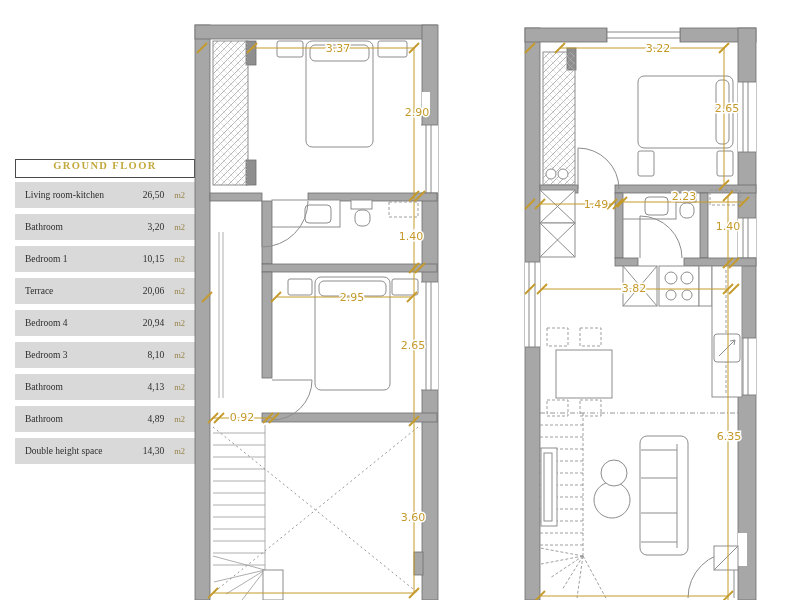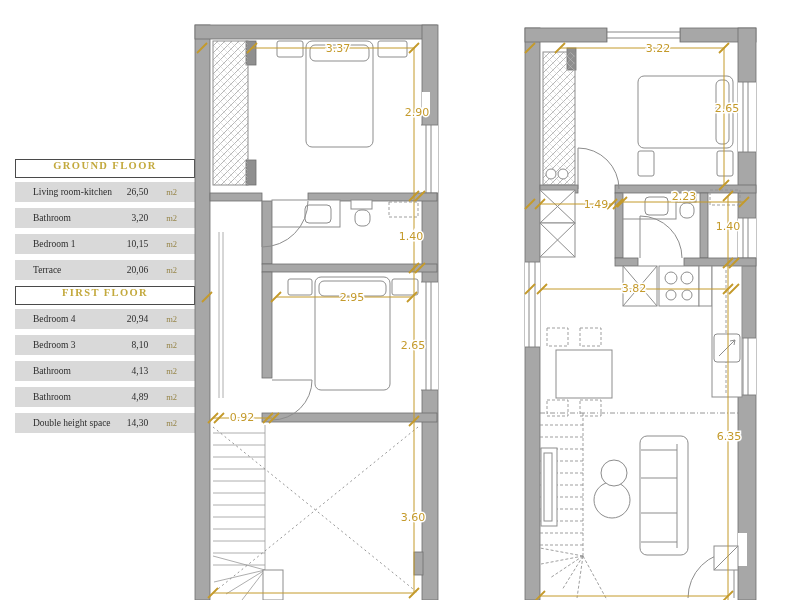--- a/index.html
+++ b/index.html
@@ -5,25 +5,25 @@
   html,body{margin:0;padding:0;background:#fff;}
   .canvas{position:relative;width:800px;height:600px;background:#ffffff;overflow:hidden;
           font-family:"Liberation Sans",sans-serif;}
   .plan-svg{position:absolute;left:0;top:0;}
 
   
   .legend{position:absolute;left:15px;top:159px;width:180px;font-family:"Liberation Serif",serif;}
   .lg-header{height:17px;border:1.5px solid #4a4a4a;background:#fff;display:flex;
              justify-content:center;color:#c3a93d;font-weight:bold;font-size:10.5px;
              letter-spacing:1.4px;margin-bottom:4px;}
-  .lg-row{height:20px;background:#d9d9d9;display:flex;justify-content:space-between;align-items:center;
-          padding:0 18px;margin-bottom:6px;font-size:9.5px;color:#2d2d2d;}
+  .lg-row{height:26px;background:#d9d9d9;display:flex;justify-content:space-between;align-items:center;
+          padding:0 10px;margin-bottom:6px;font-size:9.5px;color:#2d2d2d;}
   .lg-label{white-space:nowrap;}
   .lg-value{white-space:nowrap;color:#2d2d2d;}
-  .lg-unit{color:#97864a;font-size:8.5px;margin-left:18px;}
+  .lg-unit{color:#97864a;font-size:8.5px;margin-left:10px;}
 
   
   .wall{fill:#a7a7a7;stroke:#6e6e6e;stroke-width:.8;}
   .wall-dark{fill:#8f8f8f;stroke:#6e6e6e;stroke-width:.8;}
   .win{fill:#ffffff;stroke:none;}
   .winline{stroke:#7a7a7a;stroke-width:.9;fill:none;}
   .furn{fill:#ffffff;stroke:#8d8d8d;stroke-width:1;}
   .furnline{stroke:#8d8d8d;stroke-width:1;fill:none;}
   .thin{stroke:#999;stroke-width:.8;fill:none;}
   .dashf{fill:none;stroke:#949494;stroke-width:.9;stroke-dasharray:3 2;}
@@ -53,23 +53,20 @@
     </div>
     <div class="lg-row">
       <span class="lg-label">Bedroom 1</span>
       <span class="lg-value"><span>10,15</span><span class="lg-unit">m2</span></span>
     </div>
     <div class="lg-row">
       <span class="lg-label">Terrace</span>
       <span class="lg-value"><span>20,06</span><span class="lg-unit">m2</span></span>
     </div>
 
-    <div class="lg-header">
-      <span>FIRST FLOOR</span>
-    </div>
     <div class="lg-row">
       <span class="lg-label">Bedroom 4</span>
       <span class="lg-value"><span>20,94</span><span class="lg-unit">m2</span></span>
     </div>
     <div class="lg-row">
       <span class="lg-label">Bedroom 3</span>
       <span class="lg-value"><span>8,10</span><span class="lg-unit">m2</span></span>
     </div>
     <div class="lg-row">
       <span class="lg-label">Bathroom</span>

